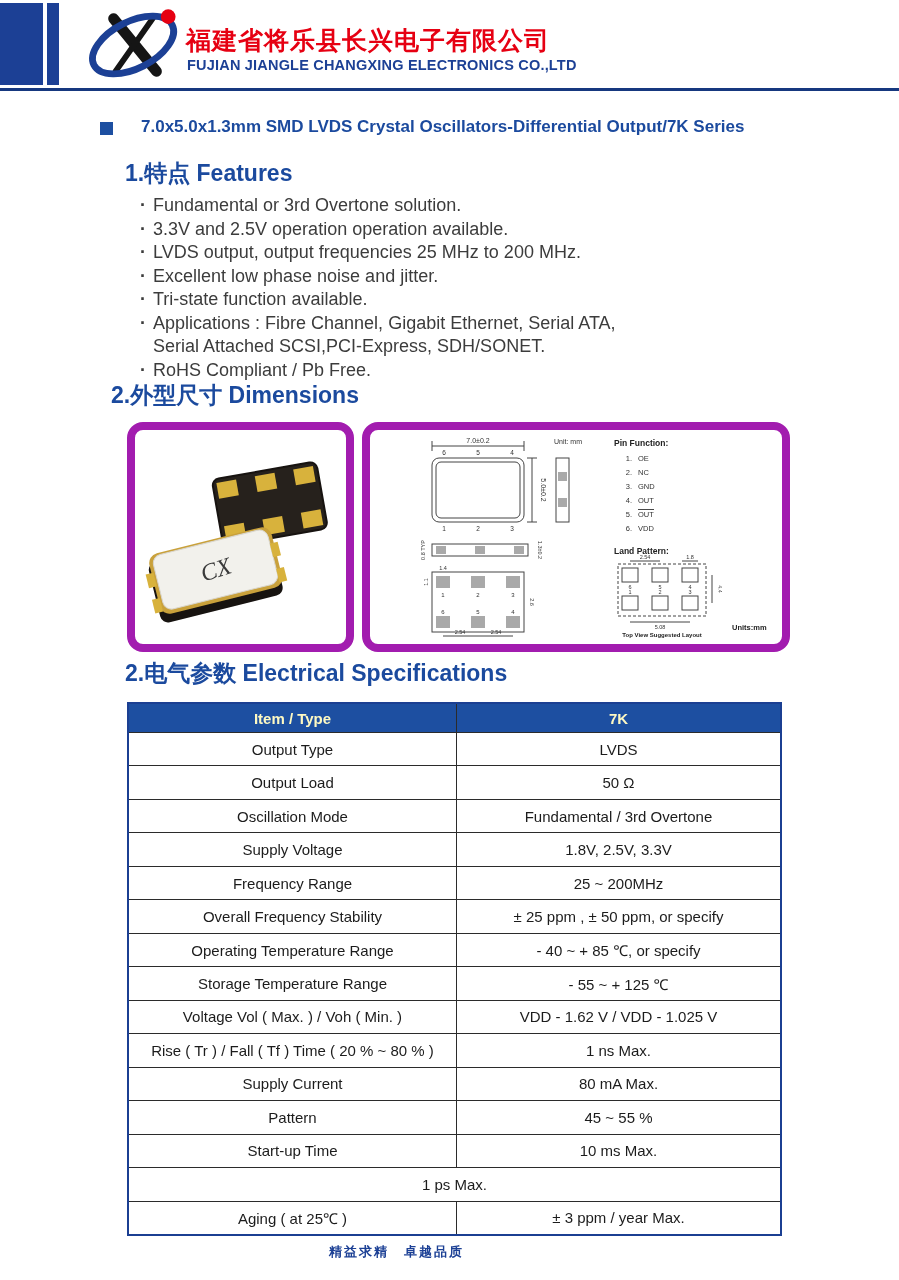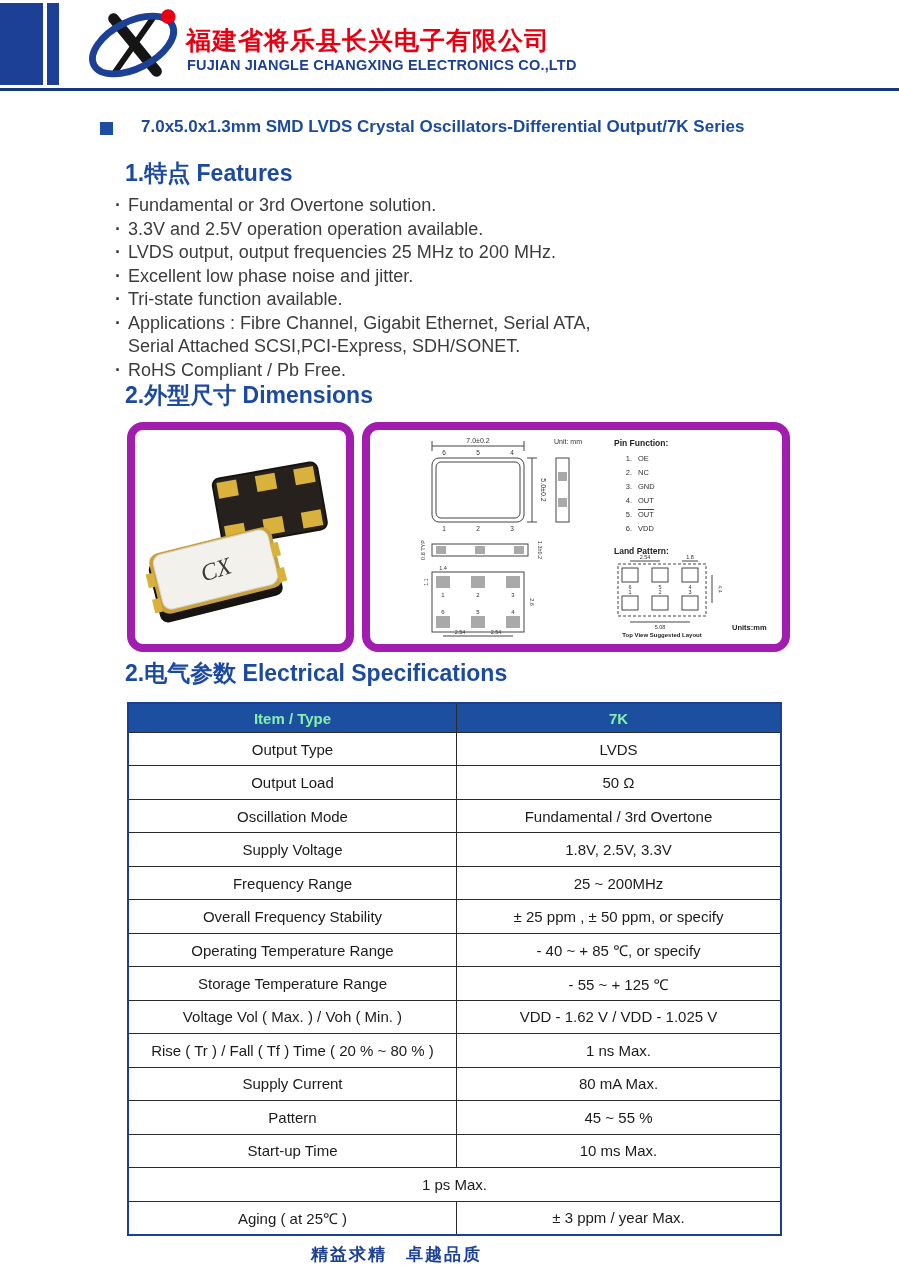--- a/index.html
+++ b/index.html
@@ -16,25 +16,25 @@
   .company-en{position:absolute;left:187px;top:57px;font-size:14.5px;font-weight:bold;
               color:#1c4095;letter-spacing:.2px;white-space:nowrap;text-align:right;}
 
   
   .title-sq{position:absolute;left:100px;top:122px;width:13px;height:13px;background:#1d4fa1;}
   .doc-title{position:absolute;left:128px;top:117px;font-size:17px;font-weight:bold;
              color:#1b4a9e;white-space:nowrap;margin-left:13px;}
 
   .sec-heading{position:absolute;font-size:23px;font-weight:bold;color:#1b4a9e;white-space:nowrap;}
   #h-features{left:125px;top:158px;text-align:right;}
-  #h-dimensions{left:125px;top:380px;}
+  #h-dimensions{left:111px;top:380px;}
   #h-specs{left:125px;top:658px;}
 
   
-  .features{position:absolute;left:115px;top:194px;width:600px;}
+  .features{position:absolute;left:140px;top:194px;width:600px;}
   .feat-line{font-size:18px;line-height:23.5px;color:#3c3c3c;white-space:nowrap;}
   .feat-bullet{display:inline-block;width:13px;font-weight:bold;}
 
   
   .dim-box{position:absolute;border:8px solid #a21caf;border-radius:16px;background:#fff;}
   #photo-box{left:127px;top:422px;width:211px;height:214px;}
   #draw-box{left:362px;top:422px;width:412px;height:214px;}
   .dim-box svg{position:absolute;left:0;top:0;}
 
   .draw-label{font-family:"Liberation Sans", sans-serif;fill:#333;}
@@ -44,26 +44,26 @@
   .spec-table{position:absolute;left:127px;top:702px;width:655px;height:534px;
               border-left:2px solid #1b3f92;border-right:2px solid #1b3f92;
               border-top:2px solid #1b3f92;border-bottom:2px solid #1b3f92;
               display:flex;flex-direction:column;box-sizing:border-box;}
   .t-row{display:flex;flex:1;border-top:1.5px solid #2b2b2b;}
   .t-row.head{border-top:none;background:#1d4fa1;flex:0 0 28px;}
   .t-cell{display:flex;align-items:center;justify-content:center;font-size:15px;color:#1c1c1c;
           text-align:center;}
   .t-cell.item{width:327px;flex:none;border-right:1.5px solid #2b2b2b;}
   .t-cell.value{flex:1;}
-  .t-row.head .t-cell{color:#86efac;font-weight:bold;}
+  .t-row.head .t-cell{color:#fef9c3;font-weight:bold;}
   .t-row.head .t-cell.item{border-right:1.5px solid #2b2b2b;}
 
   
   .footer-slogan{position:absolute;left:0;top:1243px;width:793px;text-align:center;
-                 font-size:17px;font-weight:bold;color:#1c4095;letter-spacing:2px;}
+                 font-size:13px;font-weight:bold;color:#1c4095;letter-spacing:2px;}
 </style>
 </head>
 <body>
 
 <div class="page">
 
   <div>
     <div class="hdr-bar-big"></div>
     <div class="hdr-bar-small"></div>
     <svg class="logo" viewBox="0 0 110 84">

